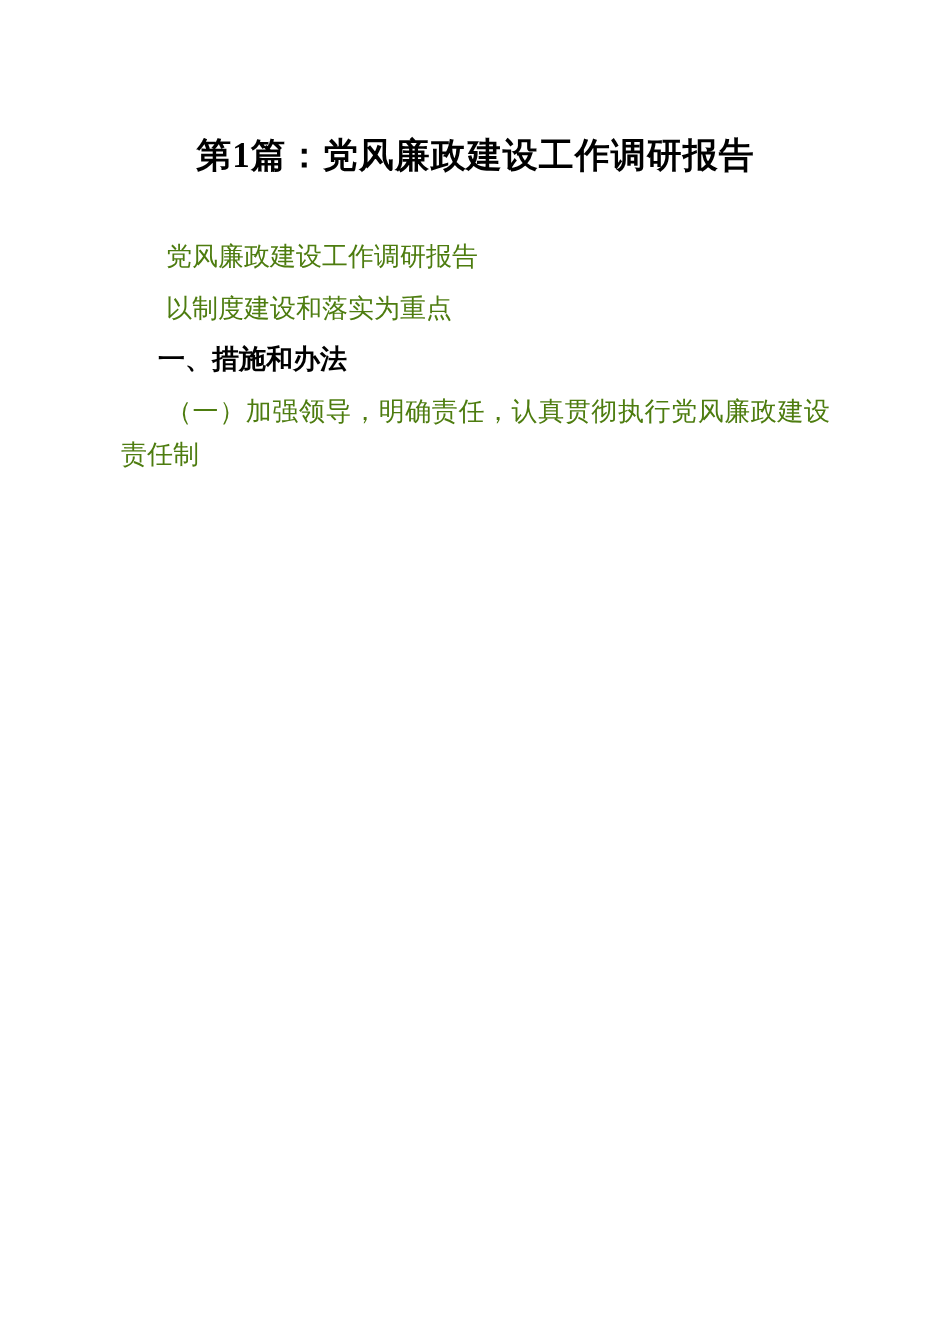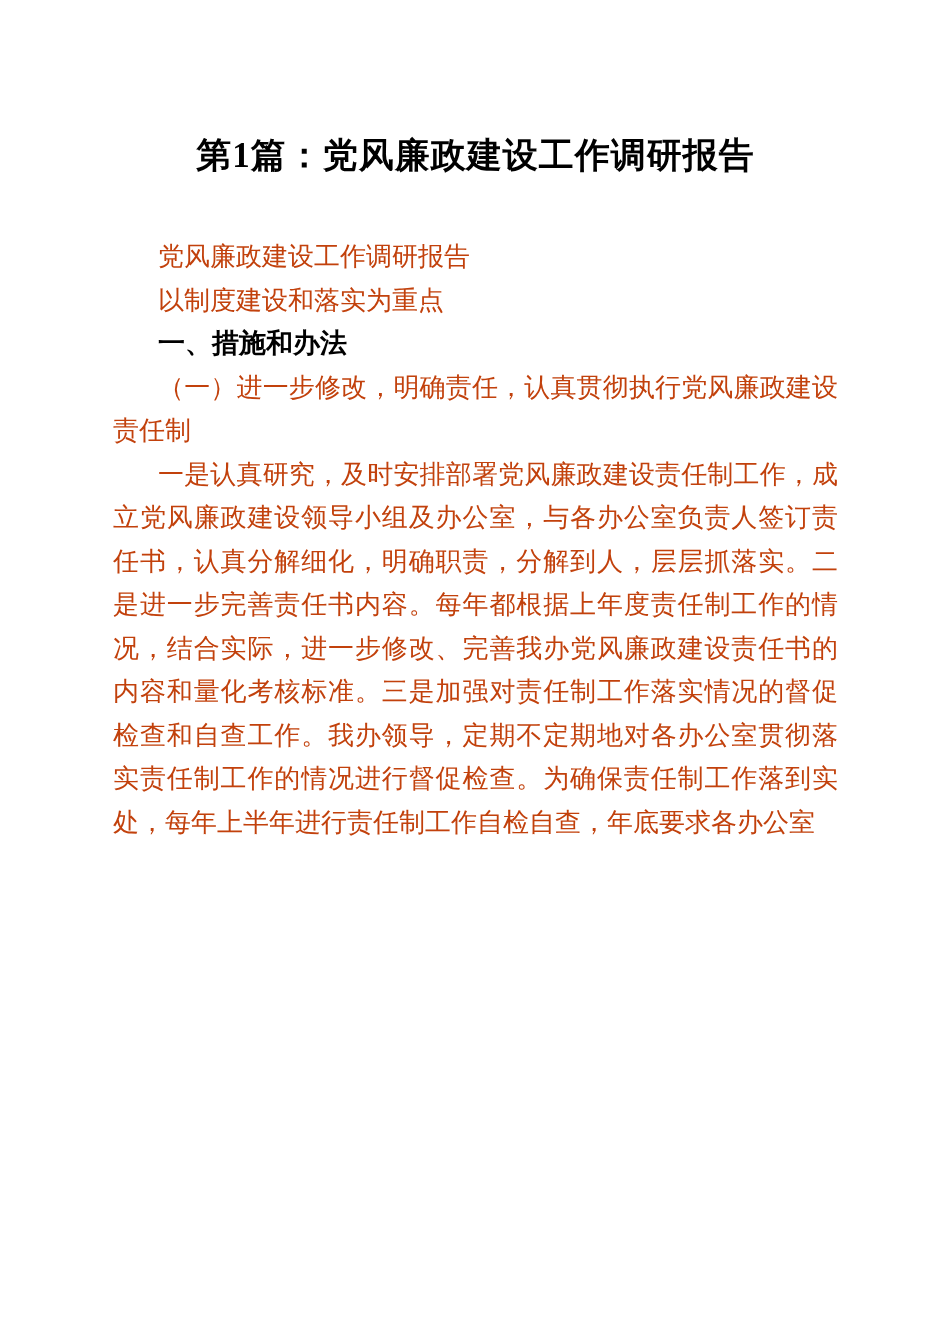--- a/index.html
+++ b/index.html
@@ -29,22 +29,22 @@
     letter-spacing: 1px;
     white-space: nowrap;
   }
   .para {
     font-family: "Liberation Serif", "DejaVu Serif", serif;
     font-size: 26px;
     line-height: 43.5px;
     text-align: justify;
     text-justify: inter-character;
     text-indent: 45px;
-    margin: 0;
-    color: #c2410c;
+    margin: 8px;
+    color: #4d7c0f;
   }
   .heading {
     font-family: Liberation Sans, sans-serif;
     font-weight: bold;
     font-size: 27px;
     line-height: 43.5px;
     text-indent: 45px;
     margin: 0;
     color: #000000;
   }
@@ -55,16 +55,15 @@
 <div class="page">
   <h1 class="doc-title">第1篇：党风廉政建设工作调研报告</h1>
 
   <p class="para">党风廉政建设工作调研报告</p>
 
   <p class="para">以制度建设和落实为重点</p>
 
 
   <p class="heading">一、措施和办法</p>
 
-  <p class="para">（一）进一步修改，明确责任，认真贯彻执行党风廉政建设责任制</p>
+  <p class="para">（一）加强领导，明确责任，认真贯彻执行党风廉政建设责任制</p>
 
-  <p class="para">一是认真研究，及时安排部署党风廉政建设责任制工作，成立党风廉政建设领导小组及办公室，与各办公室负责人签订责任书，认真分解细化，明确职责，分解到人，层层抓落实。二是进一步完善责任书内容。每年都根据上年度责任制工作的情况，结合实际，进一步修改、完善我办党风廉政建设责任书的内容和量化考核标准。三是加强对责任制工作落实情况的督促检查和自查工作。我办领导，定期不定期地对各办公室贯彻落实责任制工作的情况进行督促检查。为确保责任制工作落到实处，每年上半年进行责任制工作自检自查，年底要求各办公室</p>
 </div>
 
 </body></html>

